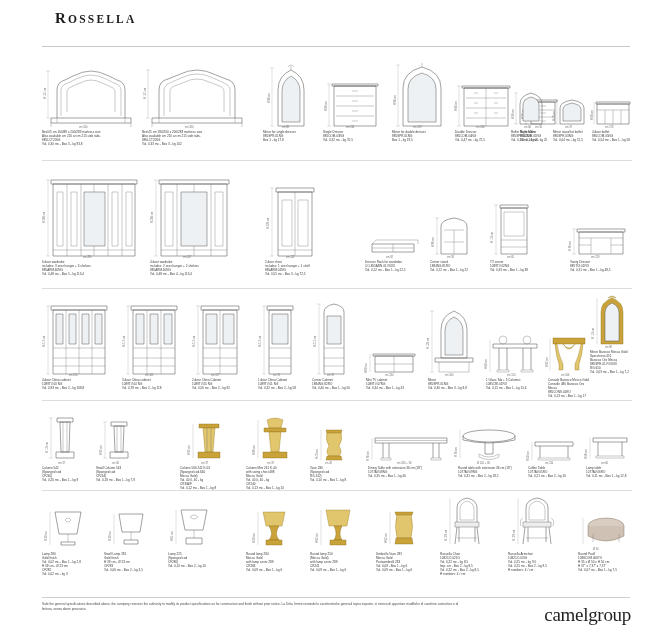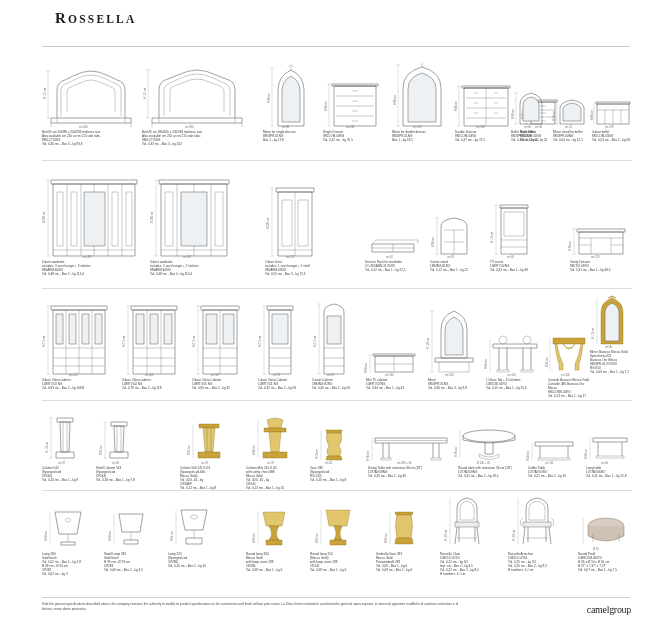--- a/index.html
+++ b/index.html
@@ -63,21 +63,21 @@
   .footer-rule{
     position:absolute;left:42px;top:597px;width:588px;height:1px;background:#cfcfcf;
   }
   .disclaimer{
     position:absolute;left:42px;top:602px;width:420px;
     font-size:3.2px;line-height:1.45;color:#4a4a4a;
   }
   .brand{
     position:absolute;right:40px;top:604px;
     font-family:"Liberation Serif", serif;
-    font-size:10px;color:#1f1f1f;letter-spacing:-.3px;
+    font-size:19px;color:#1f1f1f;letter-spacing:-.3px;
   }
 </style>
 </head>
 <body>
 
 <div class="page">
 
   <div class="title">
     <span>R<span class="small">OSSELLA</span></span>
   </div>

